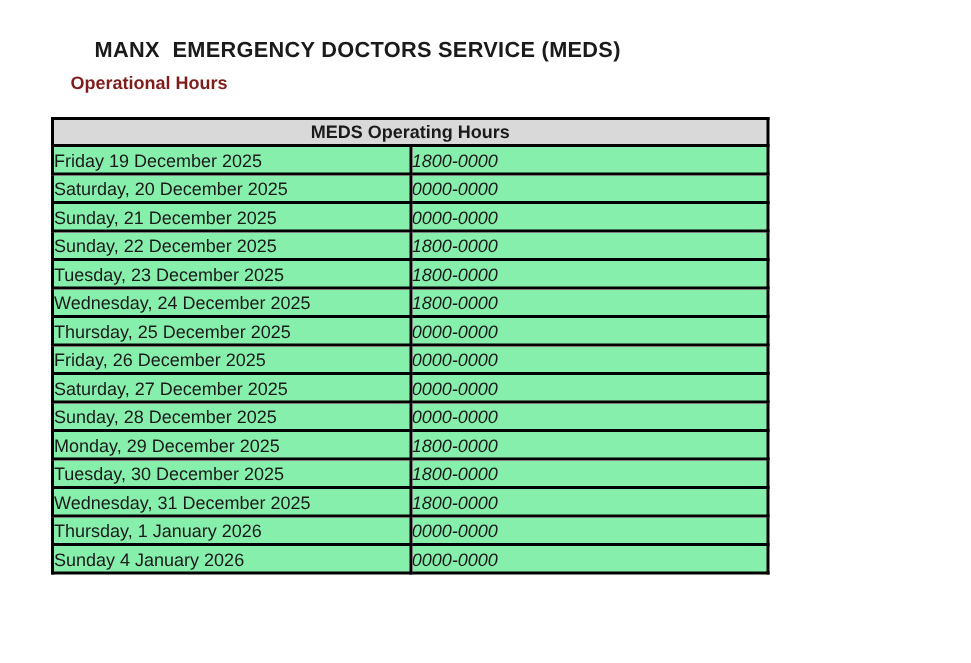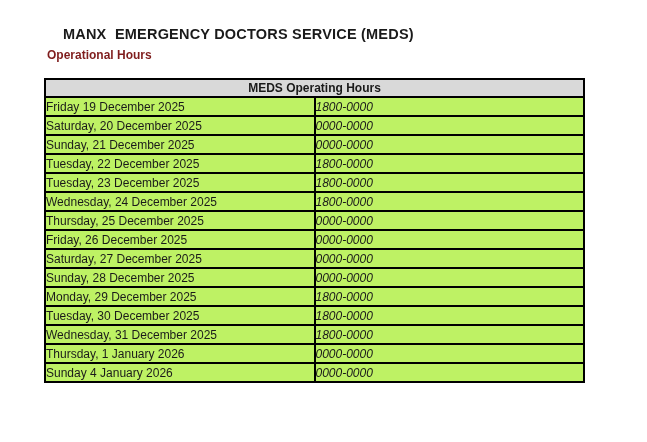--- a/index.html
+++ b/index.html
@@ -30,23 +30,23 @@
     position: absolute;
     left: 47px;
     top: 48px;
     margin: 0;
     font-size: 12px;
     font-weight: bold;
     color: #7f1d1d;
   }
   table.hours-table {
     position: absolute;
-    left: 44px;
+    left: 34px;
     top: 78px;
-    width: 541px;
+    width: 479px;
     border-collapse: collapse;
     table-layout: fixed;
     font-size: 12px;
     color: #1a1a1a;
   }
   table.hours-table th,
   table.hours-table td {
     border: 2px solid #000000;
     padding: 0;
     vertical-align: middle;
@@ -55,21 +55,21 @@
   }
   table.hours-table th {
     height: 16px;
     background: #d9d9d9;
     font-weight: bold;
     text-align: center;
     font-size: 12px;
   }
   table.hours-table td {
     height: 17px;
-    background: #bef264;
+    background: #86efac;
   }
   td.date-cell {
     width: 210px;
     padding-left: 9px;
   }
   td.hours-cell {
     padding-left: 8px;
     font-style: italic;
   }
 </style>
@@ -95,21 +95,21 @@
         </tr>
         <tr>
           <td class="date-cell">Saturday, 20 December 2025</td>
           <td class="hours-cell">0000-0000</td>
         </tr>
         <tr>
           <td class="date-cell">Sunday, 21 December 2025</td>
           <td class="hours-cell">0000-0000</td>
         </tr>
         <tr>
-          <td class="date-cell">Tuesday, 22 December 2025</td>
+          <td class="date-cell">Sunday, 22 December 2025</td>
           <td class="hours-cell">1800-0000</td>
         </tr>
         <tr>
           <td class="date-cell">Tuesday, 23 December 2025</td>
           <td class="hours-cell">1800-0000</td>
         </tr>
         <tr>
           <td class="date-cell">Wednesday, 24 December 2025</td>
           <td class="hours-cell">1800-0000</td>
         </tr>

